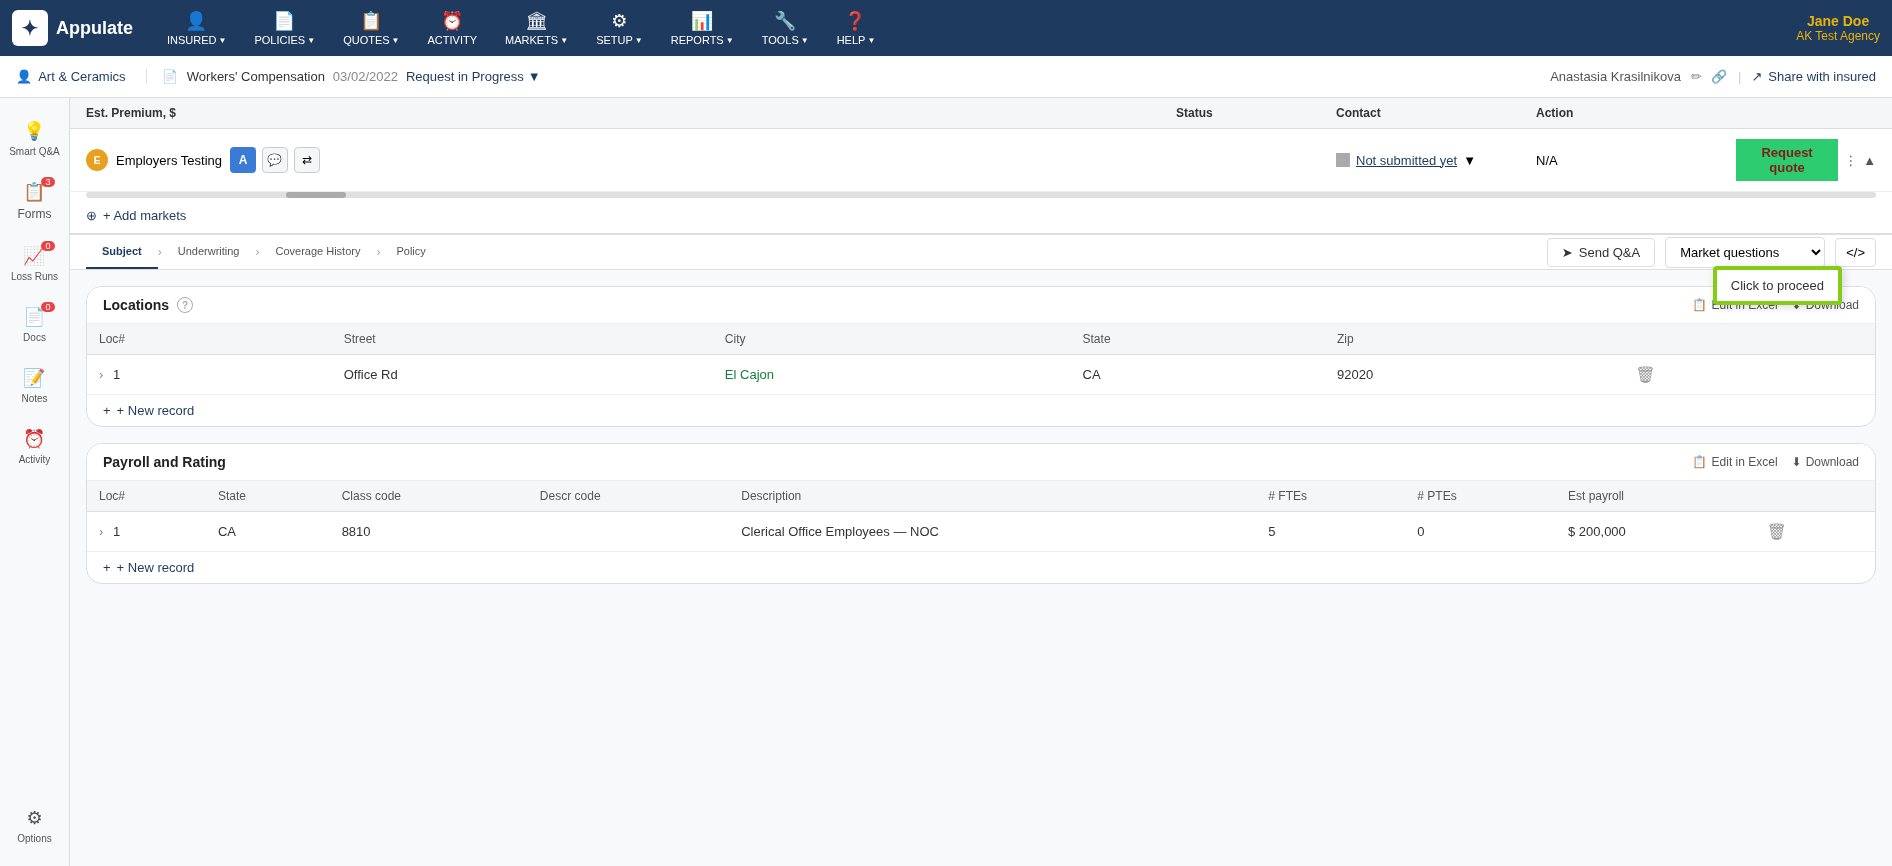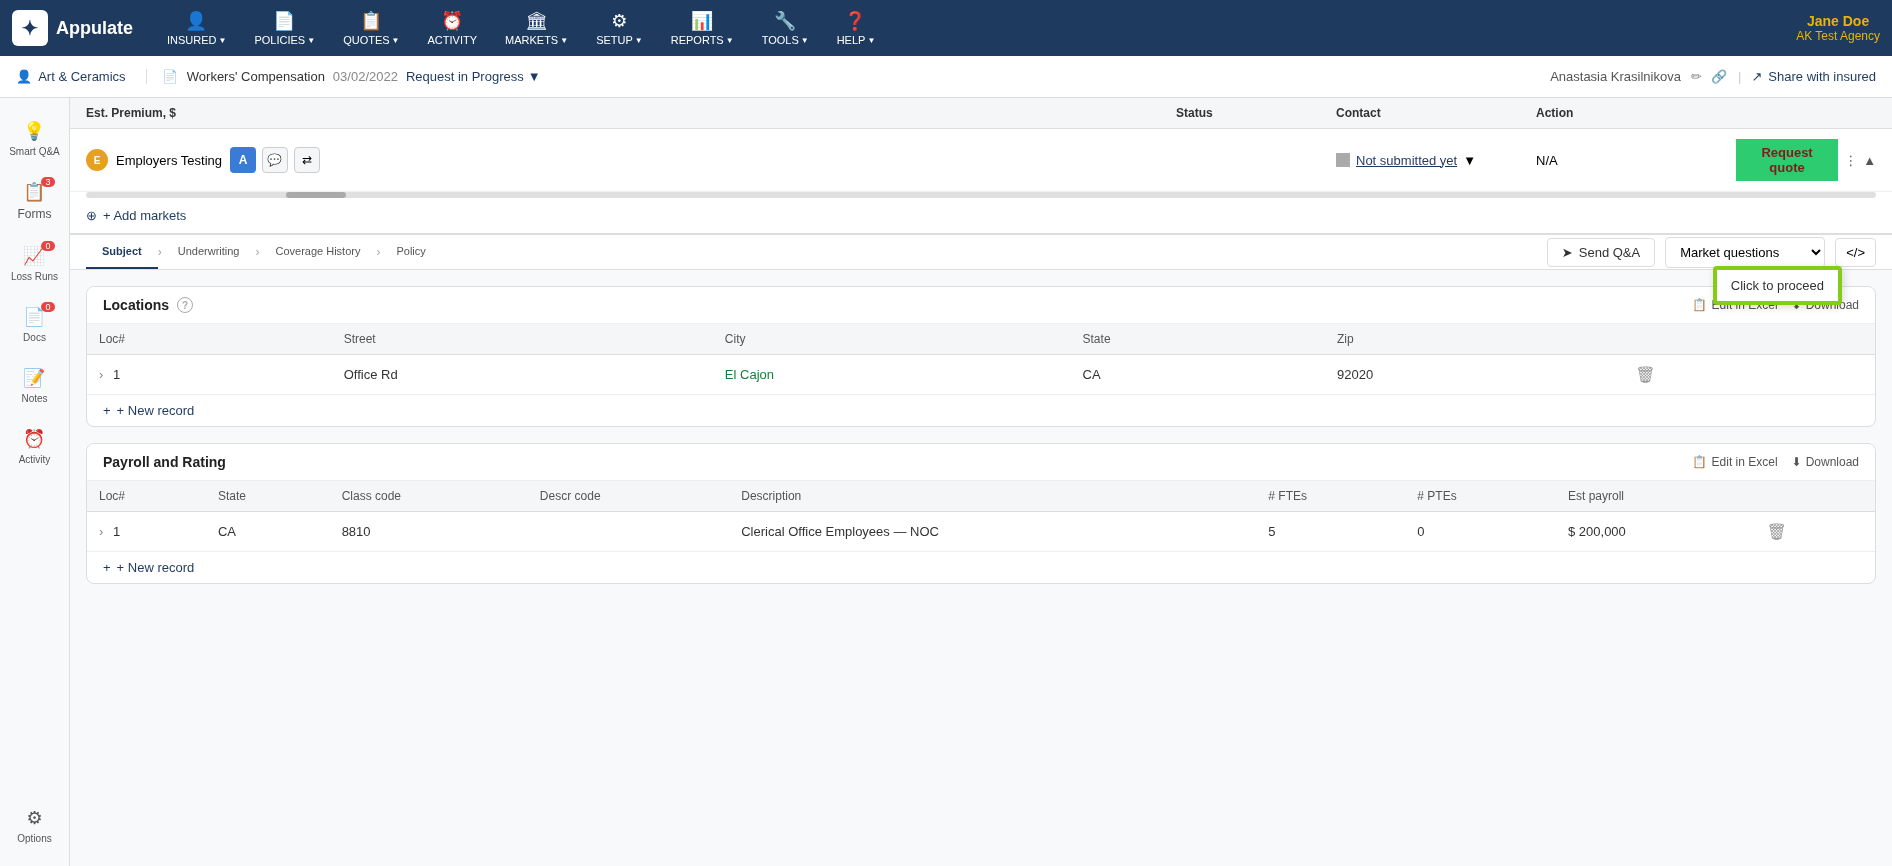--- a/index.html
+++ b/index.html
@@ -162,21 +162,21 @@
     }
     .fein-label { font-size: 13px; color: #333; min-width: 60px; }
     .fein-input {
       border: 1px solid #ccc; border-radius: 3px; padding: 4px 8px;
       font-size: 13px; width: 120px;
     }
     .fein-hint { color: #888; font-size: 12px; }
 
     
     .section-card {
-      background: white; border: 1px solid #ddd; border-radius: 8px;
+      background: white; border: 1px solid #ddd; border-radius: 16px;
       margin-bottom: 16px; overflow: hidden;
     }
     .section-header {
       display: flex; align-items: center; justify-content: space-between;
       padding: 10px 16px; background: white; border-bottom: 1px solid #eee;
     }
     .section-title {
       display: flex; align-items: center; gap: 8px; font-weight: bold;
       font-size: 14px; color: #222;
     }

